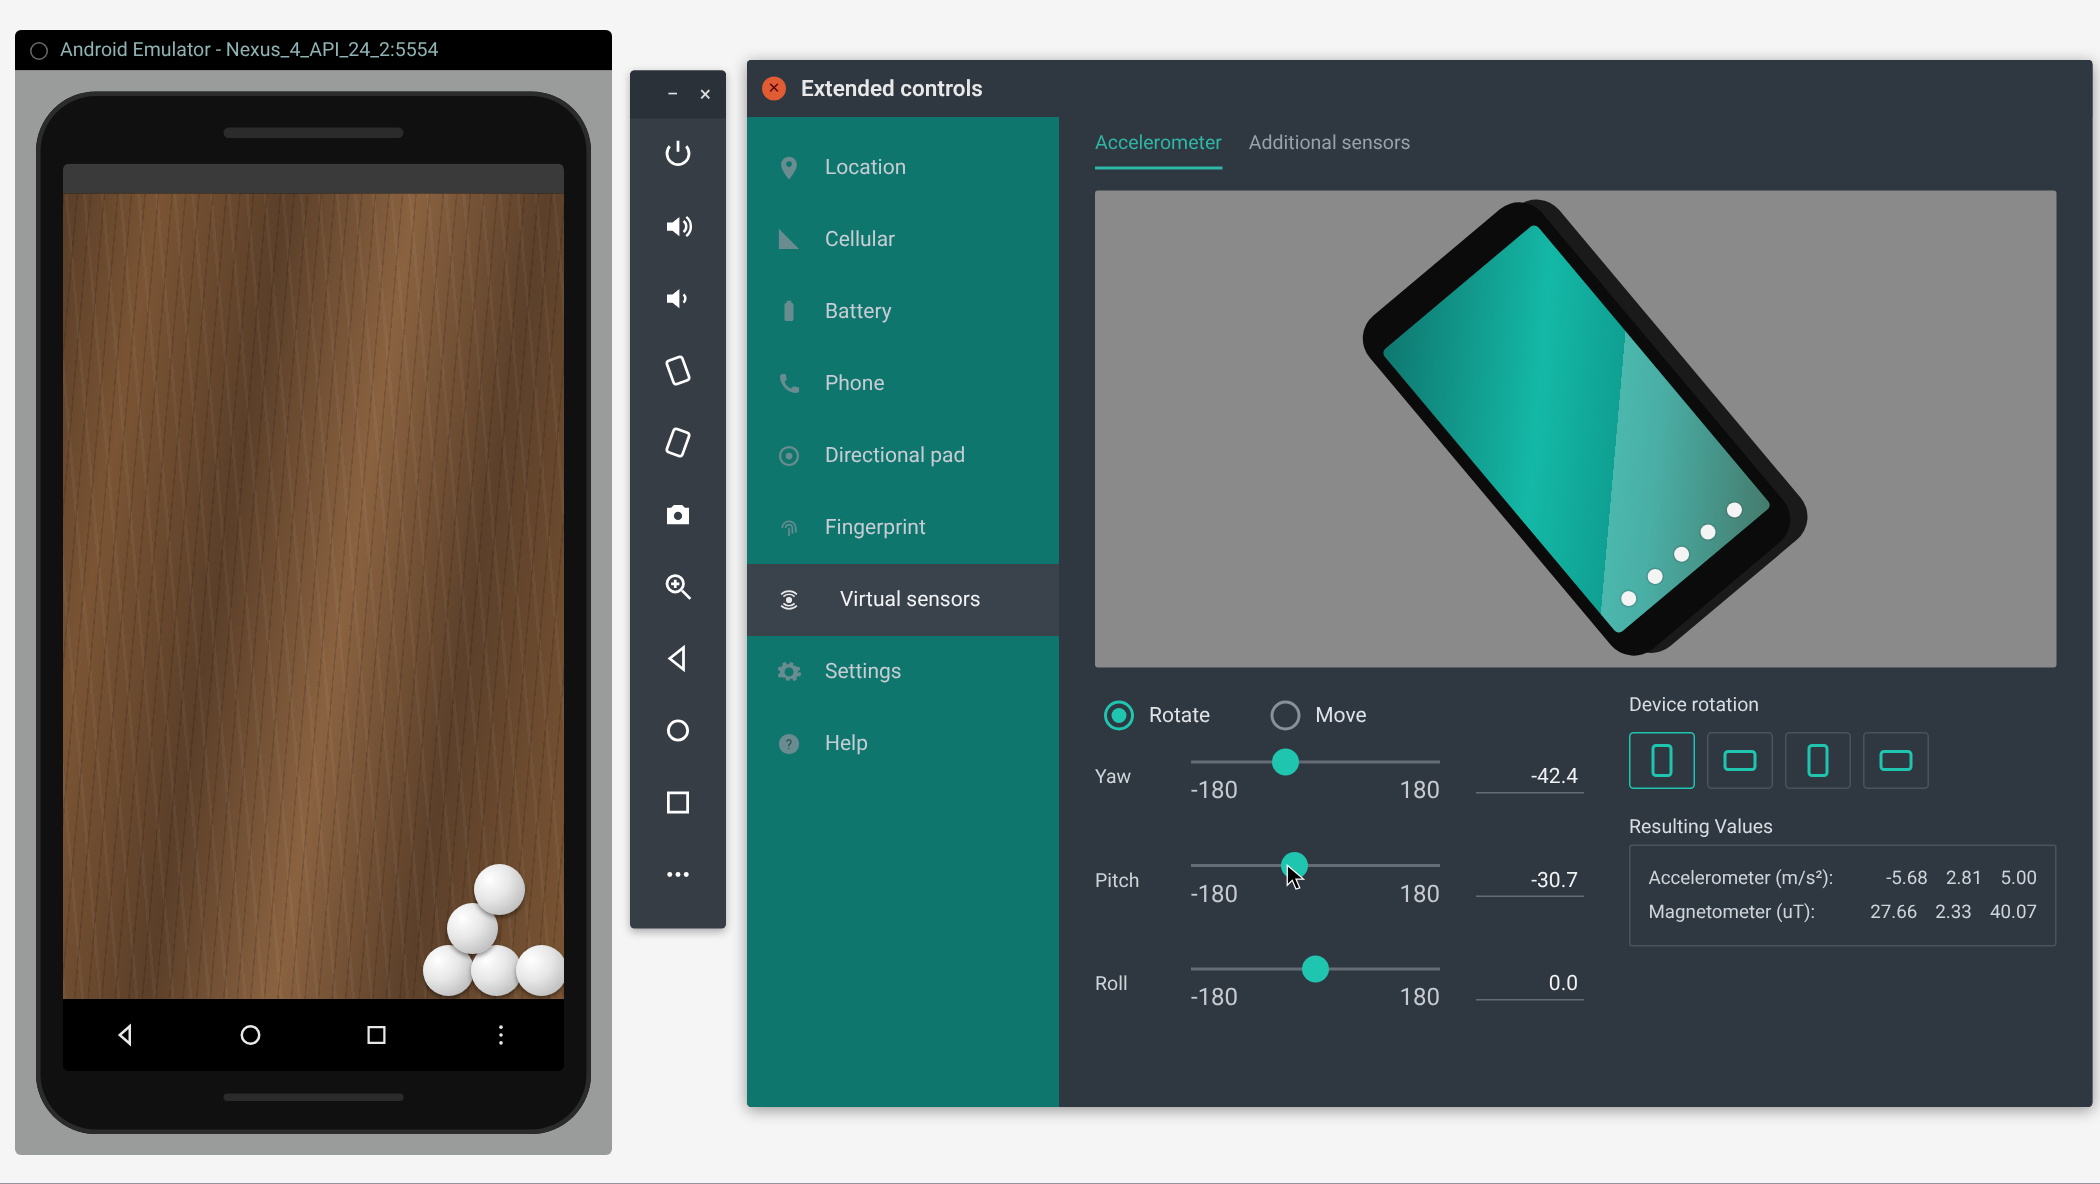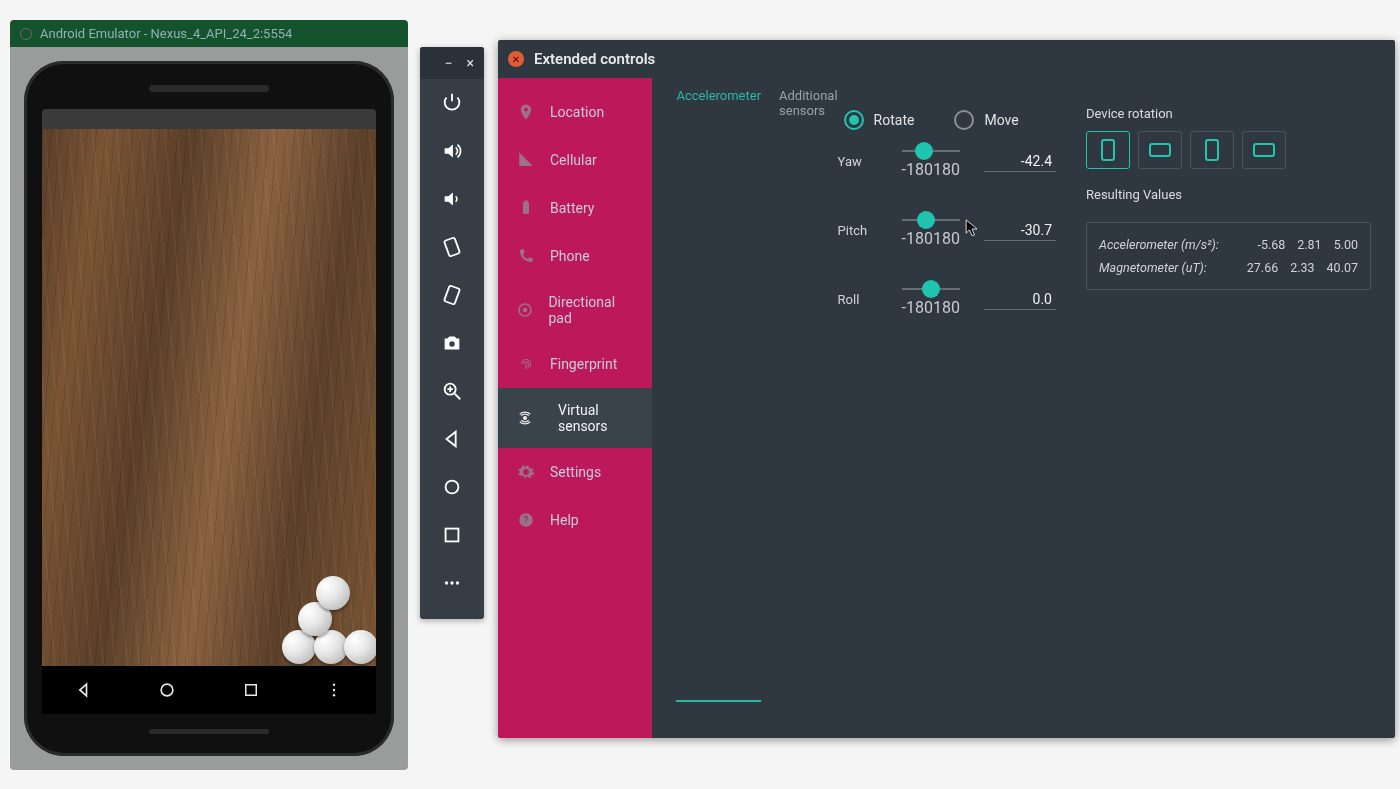--- a/index.html
+++ b/index.html
@@ -1,20 +1,20 @@
 <!DOCTYPE html>
 <html><head>
 <meta charset="utf-8">
 <style>
   * { margin: 0; padding: 0; box-sizing: border-box; font-family: Roboto, "Helvetica Neue", Arial, sans-serif; }
   body { background: #f5f5f5; width: 1400px; height: 789px; position: relative; overflow: hidden; }
 
   
   .emulator-window { position: absolute; left: 10px; top: 20px; width: 398px; }
-  .emulator-title { background: #14532d; color: #8fb3b3; font-size: 13px; padding: 6px 10px; display: flex; align-items: center; gap: 8px; border-radius: 4px 4px 0 0; }
+  .emulator-title { background: #000000; color: #8fb3b3; font-size: 13px; padding: 6px 10px; display: flex; align-items: center; gap: 8px; border-radius: 4px 4px 0 0; }
   .emulator-title .circle { width: 12px; height: 12px; border-radius: 50%; border: 1.5px solid #6a6a6a; background: transparent; display:inline-block; }
   .emulator-body { background: #9a9b9b; padding: 14px; border-radius: 0 0 4px 4px; }
   .phone-frame { background: #101010; border-radius: 40px; padding: 48px 18px 42px 18px; position: relative; width: 370px; height: 695px; margin: 0 auto; box-shadow: inset 0 0 0 3px #2b2b2b; }
   .phone-top-bar { position: absolute; top: 24px; left: 50%; transform: translateX(-50%); width: 120px; height: 7px; background: #2b2b2b; border-radius: 4px; }
   .phone-speaker { position: absolute; bottom: 22px; left: 50%; transform: translateX(-50%); width: 120px; height: 5px; background: #2b2b2b; border-radius: 3px; }
   .phone-screen { background: #000; width: 100%; height: 100%; display: flex; flex-direction: column; border-radius: 4px; overflow:hidden; }
   .status-bar { height: 20px; background: #3a3a3a; }
   .app-area { flex: 1; background: linear-gradient(100deg, #5a3e28 0%, #7a5434 15%, #5b3f29 35%, #8a6240 55%, #5c402a 75%, #7b5534 100%); position: relative; overflow:hidden;}
   .wood::before { content:""; position:absolute; inset:0; background: repeating-linear-gradient(95deg, rgba(0,0,0,0.12) 0 1px, transparent 1px 9px), repeating-linear-gradient(85deg, rgba(255,255,255,0.04) 0 2px, transparent 2px 12px); }
   .balls { position: absolute; right: 4px; bottom: 2px; }
@@ -27,26 +27,26 @@
   .side-toolbar { position: absolute; left: 420px; top: 47px; width: 64px; background: #363d45; border-radius: 3px; padding: 0 0 12px 0; box-shadow: 0 2px 6px rgba(0,0,0,.3); }
   .side-toolbar .header { height: 32px; display: flex; align-items: center; justify-content: flex-end; gap: 14px; padding: 0 10px; background: #2b3138; border-radius: 3px 3px 0 0; }
   .side-toolbar .hbtn { color: #e0e0e0; font-size: 14px; cursor: pointer; }
   .side-toolbar .icon-btn { width: 64px; height: 48px; display: flex; align-items: center; justify-content: center; color: #fff; cursor: pointer; }
   .side-toolbar .icon-btn svg { width: 22px; height: 22px; fill: #fff; }
 
   
   .panel { position: absolute; left: 498px; top: 40px; width: 897px; height: 698px; background: #2f3740; display: flex; border-radius: 3px; overflow: hidden; box-shadow: 0 2px 10px rgba(0,0,0,.4); }
   .panel-header-strip { position:absolute; top:0; left:0; right:0; height:38px; background:#2f3740; display:flex; align-items:center; padding-left:10px; color:#e8e8e8; font-size:15px; font-weight:500; gap:10px;}
   .panel-header-strip .close { width:16px; height:16px; border-radius:50%; background:#e25c33; display:flex; align-items:center; justify-content:center; color:#501; font-size:10px;}
-  .sidebar { width: 208px; background: #be185d; padding-top: 48px; }
+  .sidebar { width: 208px; background: #0f766e; padding-top: 48px; }
   .sb-item { display: flex; align-items: center; gap: 14px; padding: 14px 18px; color: #c7cdd4; font-size: 14px; cursor: pointer; }
   .sb-item.active { background: #3a424c; color: #f2f3f4; gap: 24px; }
   .sb-icon { width: 20px; height: 20px; display:flex; align-items:center; justify-content:center; opacity:.7;}
   .sb-item.active .sb-icon{ opacity:1;}
-  .main { flex: 1; padding: 48px 24px 22px 24px; background: #2f3740; display:flex; flex-direction:row; }
+  .main { flex: 1; padding: 48px 24px 22px 24px; background: #2f3740; display:flex; flex-direction:column; }
   .tabs { display: flex; gap: 18px; padding: 0 0 0 0; margin-bottom: 14px; }
   .tab { font-size: 13px; color: #99a1a9; padding-bottom: 8px; cursor: pointer; }
   .tab.active { color: #2fb7a6; border-bottom: 2px solid #2fb7a6; }
   .preview { background: #8a8a8a; height: 318px; border-radius: 2px; position: relative; overflow:hidden;}
   .phone3d { position:absolute; left:50%; top:50%; width:150px; height:290px; transform: translate(-50%,-50%) rotate(-40deg); }
   .phone3d .body3d{ position:absolute; inset:0; background:#0b0b0b; border-radius:20px; box-shadow: 10px 6px 0 0 #1a1a1a; }
   .phone3d .screen3d{ position:absolute; top:22px; bottom:22px; left:8px; right:8px; background: linear-gradient(135deg,#0f766e 0%,#14b8a6 40%,#0d9488 70%, #064e3b 100%); border-radius:4px; overflow:hidden;}
   .phone3d .screen3d::after{ content:""; position:absolute; inset:0; background: linear-gradient(315deg, rgba(255,255,255,.25) 0 40%, transparent 40%);}
   .dock3d{ position:absolute; bottom:4px; left:10px; right:10px; height:20px; display:flex; justify-content:space-around; align-items:center;}
   .dock3d span{ width:10px;height:10px;border-radius:50%; background:#f0f0f0; box-shadow:0 0 0 1px rgba(0,0,0,.2);}
@@ -63,24 +63,24 @@
   .track { height:2px; background:#656c74; position:relative;}
   .thumb { position:absolute; top:-8px; width:18px; height:18px; border-radius:50%; background:#20c5b0; transform:translateX(-50%);}
   .ticks { display:flex; justify-content:space-between; color:#c6cacf; font-size:16px; margin-top:8px;}
   .sval { width:72px; color:#f0f1f2; font-size:14px; text-align:right; border-bottom:1px solid #656c74; padding:2px 4px; margin-left:10px; }
   .right-col { width: 285px; }
   .rot-title { color:#d9dde1; font-size:13px; margin-bottom:10px; }
   .rot-btns { display:flex; gap:8px; margin-bottom:18px;}
   .rot-btn { width:44px; height:38px; border:1px solid #4a525c; border-radius:3px; display:flex; align-items:center; justify-content:center; cursor:pointer;}
   .rot-btn.sel { border-color:#20c5b0;}
   .rot-btn .dev{ border:2px solid #20c5b0; border-radius:3px;}
-  .rv-title { color:#d9dde1; font-size:13px; margin-bottom:20px;}
+  .rv-title { color:#d9dde1; font-size:13px; margin-bottom:4px;}
   .rv-box { border:1px solid #4a525c; border-radius:2px; padding:10px 12px; }
   .rv-row { display:flex; color:#cfd4d9; font-size:12.5px; padding:4px 0; gap:10px;}
-  .rv-row .lbl{ flex:1;font-style:italic;}
+  .rv-row .lbl{ flex:1;}
   .rv-row .vals{ display:flex; gap:12px; white-space:nowrap;}
   .cursor-arrow { position:absolute; width:14px; height:20px; pointer-events:none;}
   svg { display:block; }
 </style>
 </head>
 <body>
 
 <div class="emulator-window">
   <div class="emulator-title">
     <span class="circle"></span>

